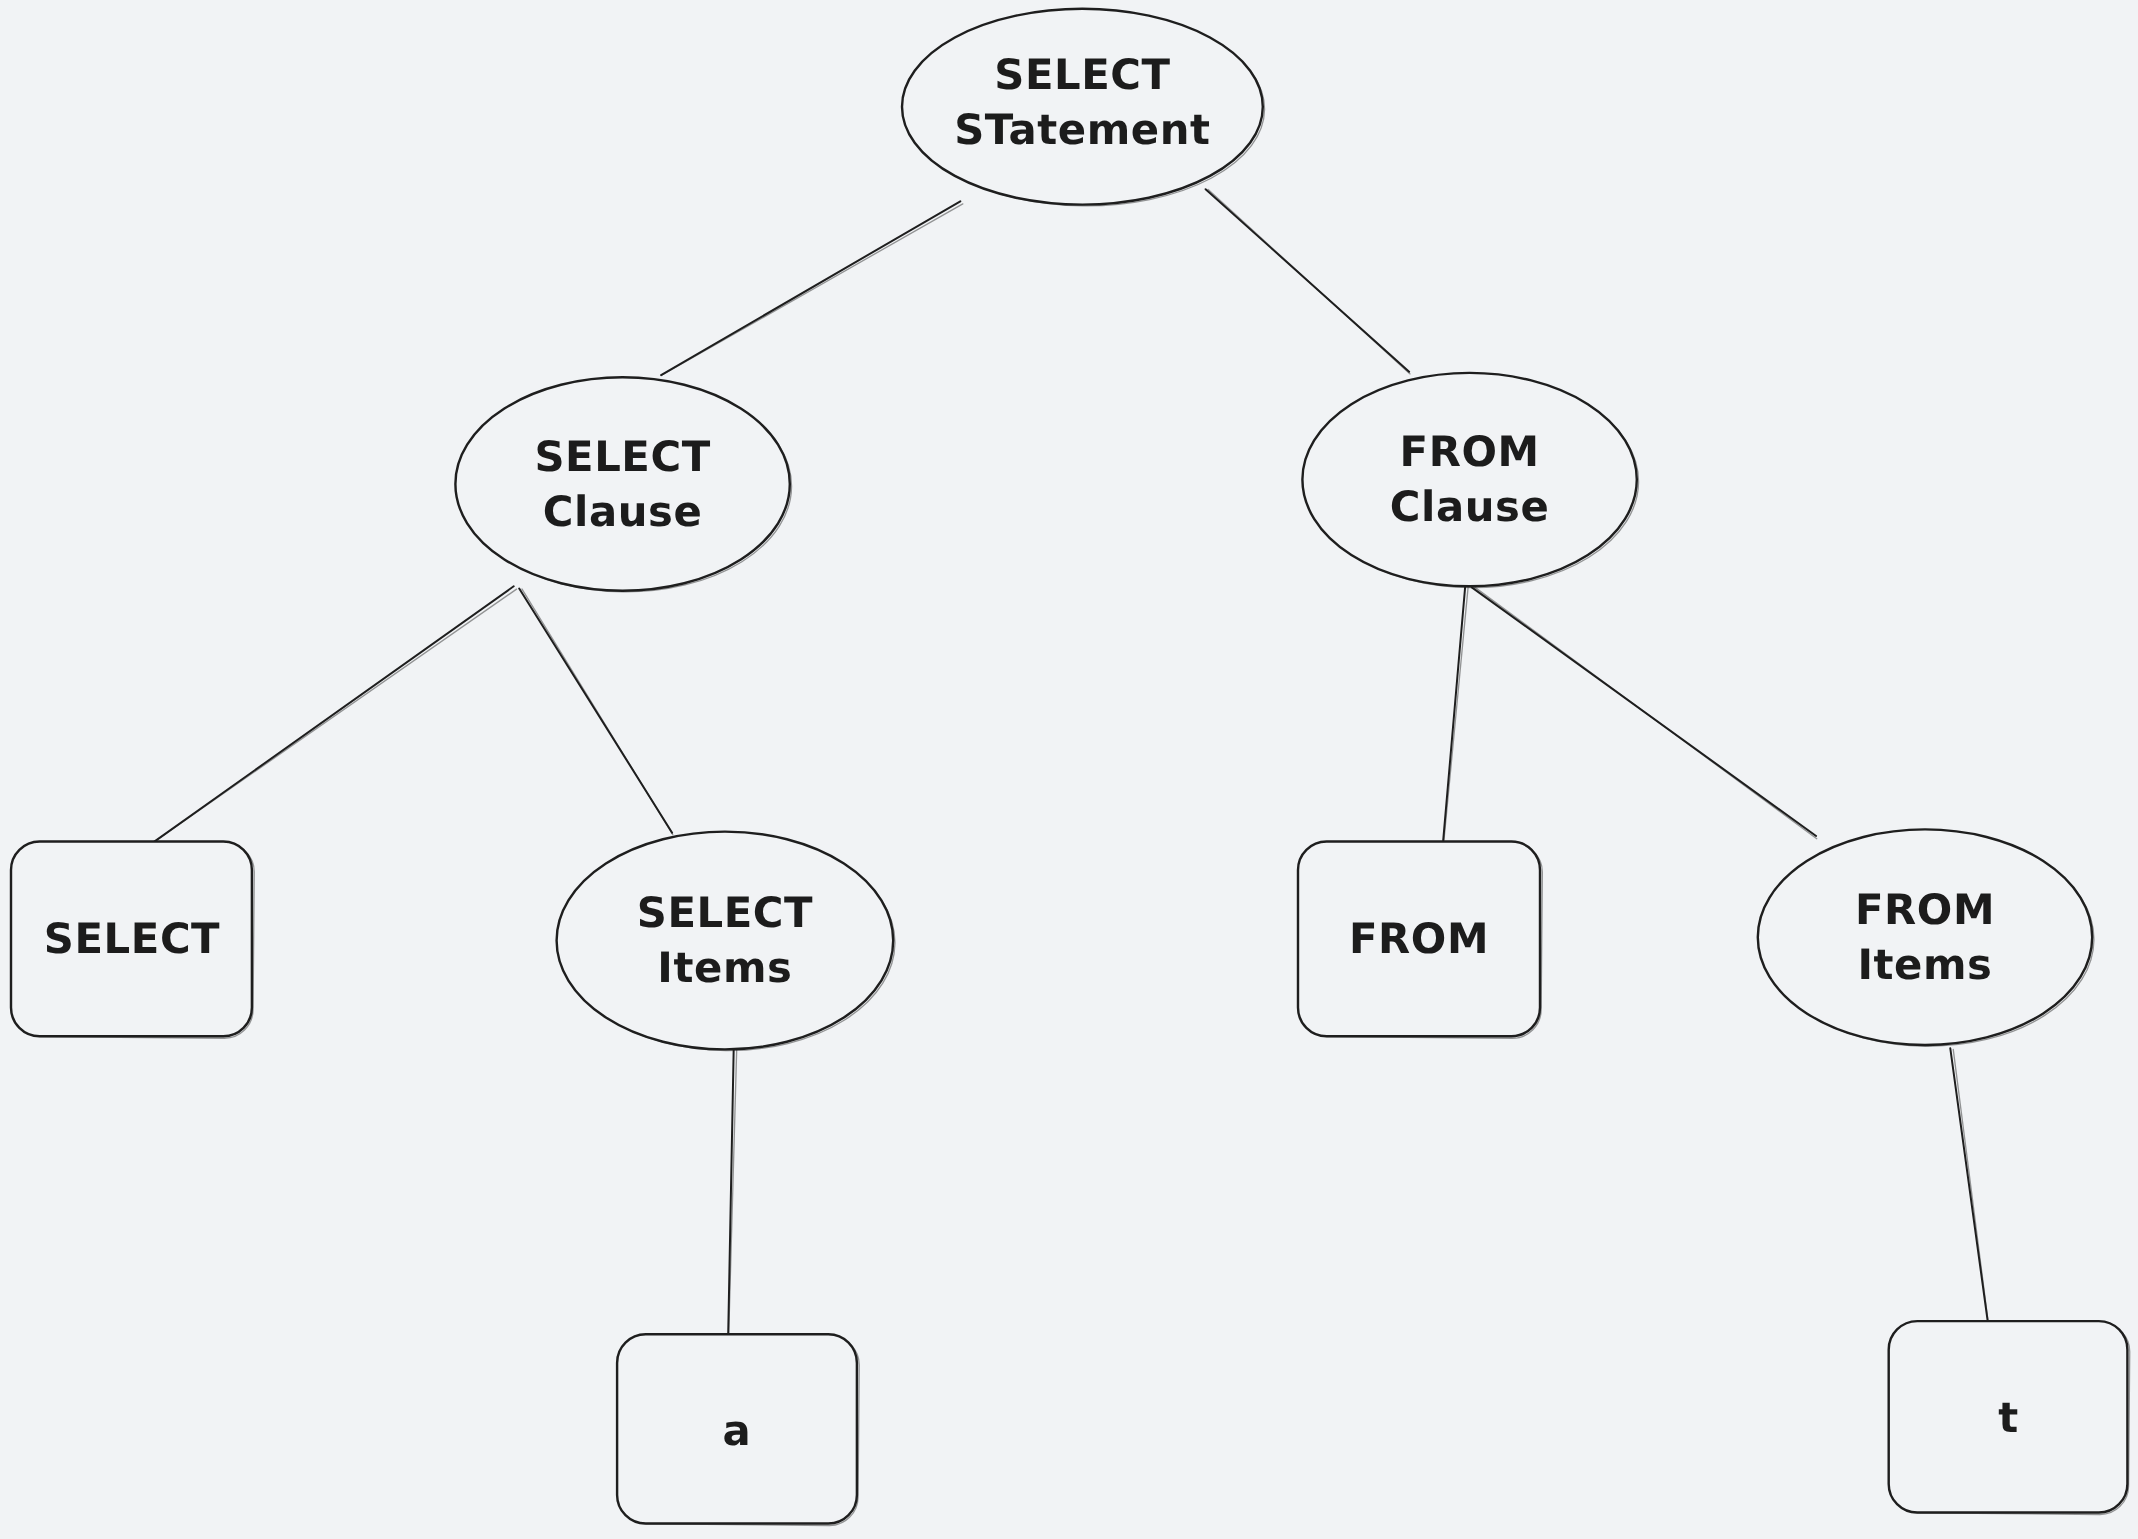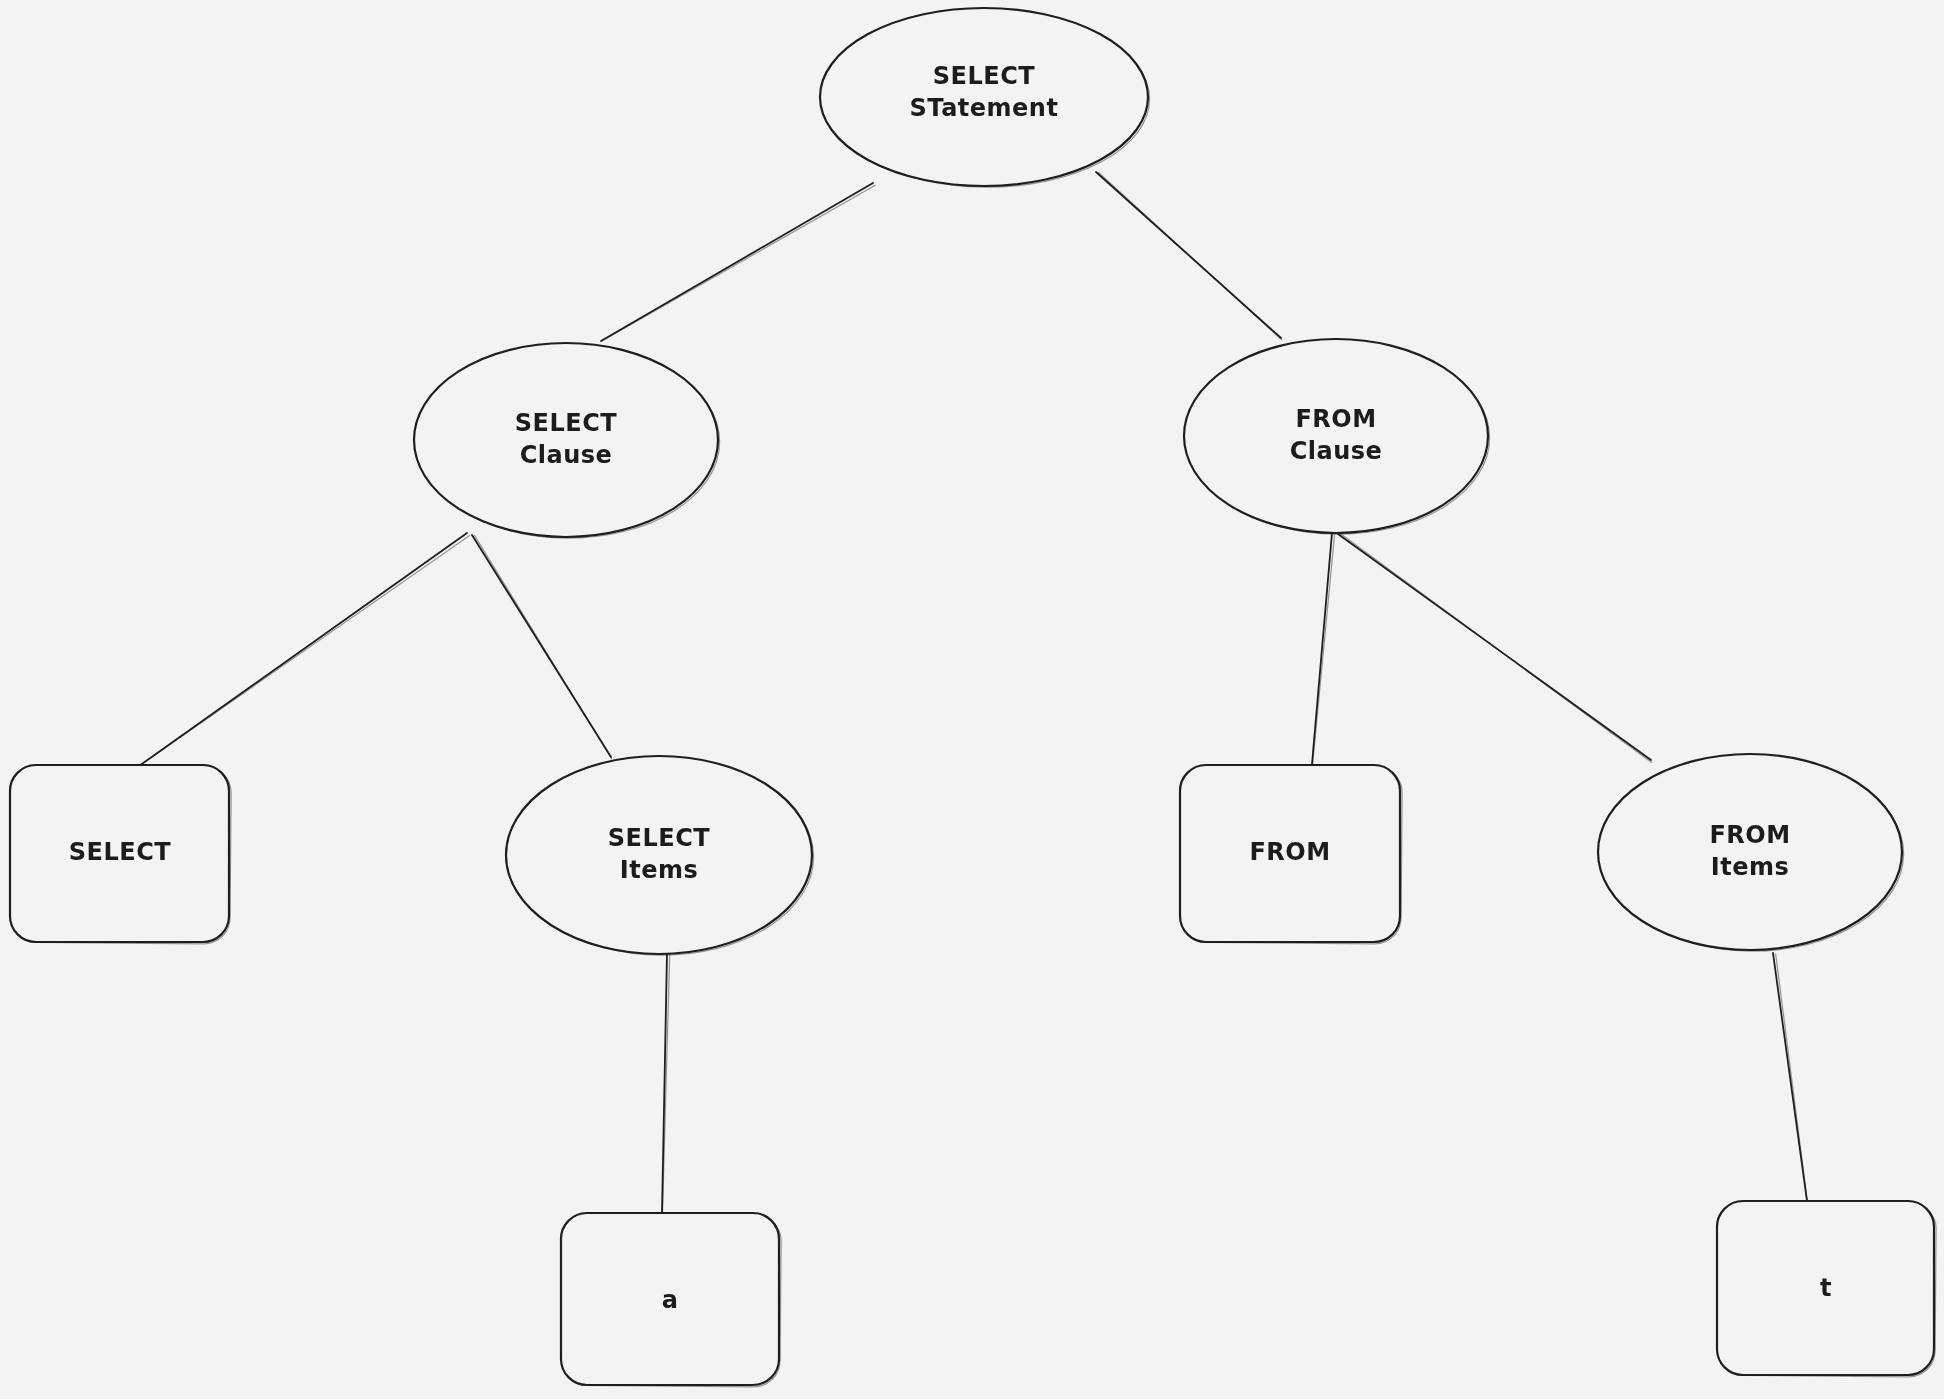--- a/index.html
+++ b/index.html
@@ -29,21 +29,21 @@
   }
   svg.diagram ellipse, svg.diagram rect {
     stroke: #1e1e1e;
     stroke-width: 2.2;
     fill: #f1f3f5;
   }
   .node-label {
     position: absolute;
     transform: translate(-50%, -50%);
     color: #1c1c1c;
-    font-size: 24px;
+    font-size: 38px;
     font-weight: bold;
     letter-spacing: 0.5px;
     line-height: 1.32;
     text-align: center;
     white-space: pre-line;
     user-select: none;
   }
 </style>
 </head>
 <body style="background: rgb(241, 243, 245);">

